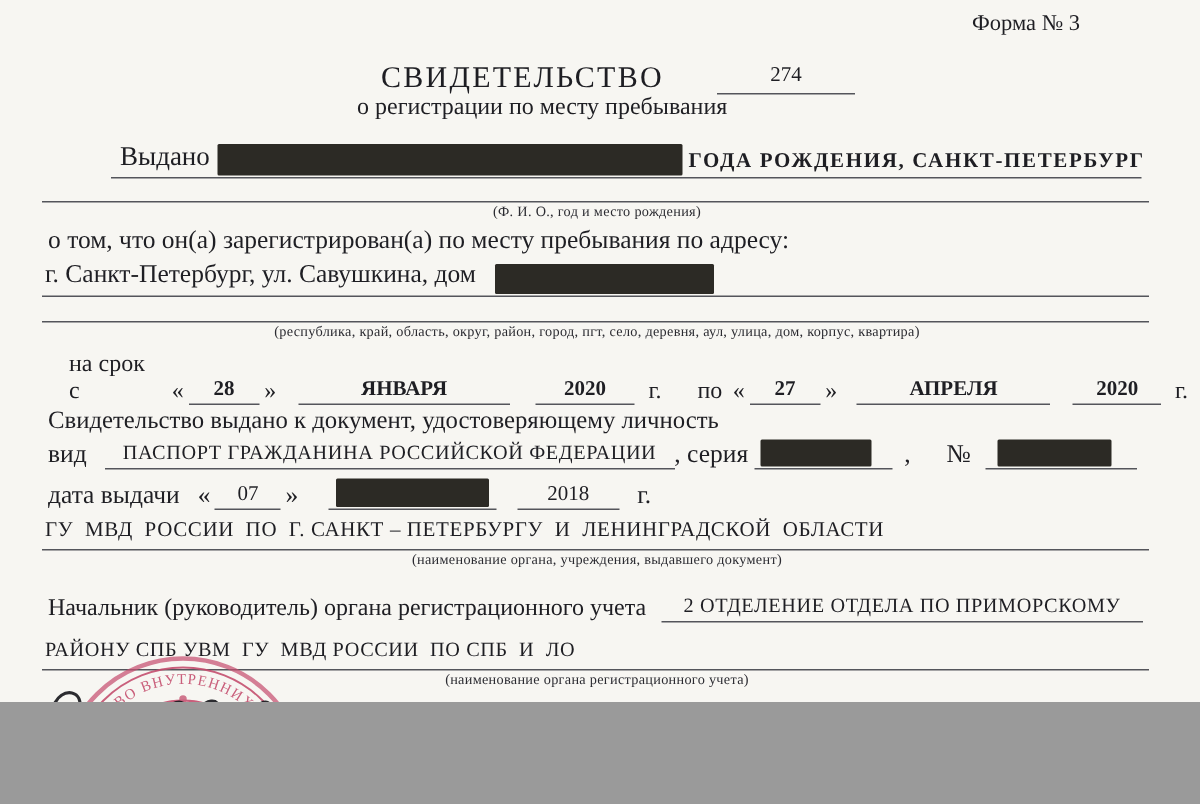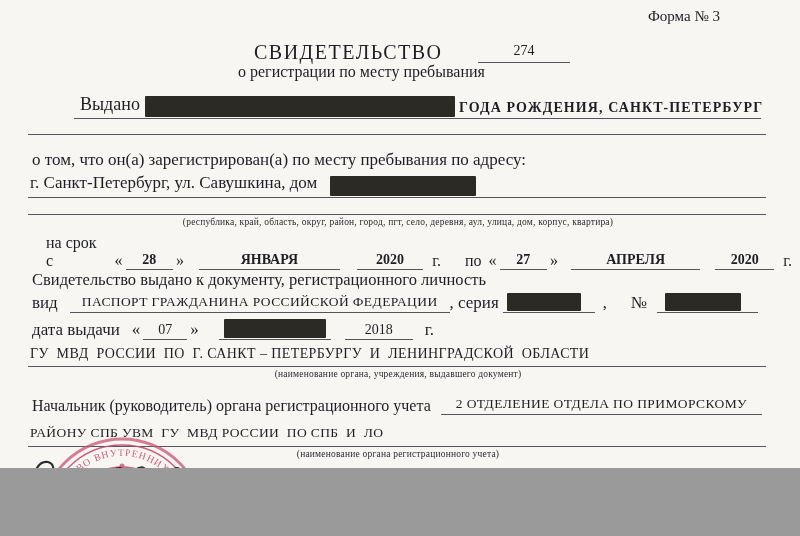--- a/index.html
+++ b/index.html
@@ -36,20 +36,21 @@
   <div class="abs" style="left:254px;top:41px;font-size:20px;letter-spacing:1.5px;">СВИДЕТЕЛЬСТВО</div>
   <div class="abs" style="left:478px;top:43px;width:92px;height:19px;border-bottom:1.4px solid var(--line);text-align:center;font-size:14px;">274</div>
   <div class="abs" style="left:238px;top:63px;font-size:16px;">о регистрации по месту пребывания</div>
 
   <div class="abs" style="left:80px;top:94px;font-size:18px;">Выдано</div>
   <div class="abs redaction" style="left:145px;top:96px;width:310px;height:21px;"></div>
   <div class="abs" style="left:459px;top:100px;font-size:14px;font-weight:bold;letter-spacing:1.1px;">ГОДА РОЖДЕНИЯ, САНКТ-ПЕТЕРБУРГ</div>
   <div class="hline" style="left:74px;top:118px;width:687px;"></div>
 
   <div class="hline" style="left:28px;top:134px;width:738px;"></div>
+  <div class="caption" style="top:137px;">(Ф. И. О., год и место рождения)</div>
 
   <div class="abs" style="left:32px;top:150px;font-size:17px;">о том, что он(а) зарегистрирован(а) по месту пребывания по адресу:</div>
 
   <div class="abs" style="left:30px;top:173px;font-size:17px;">г. Санкт-Петербург, ул. Савушкина, дом</div>
   <div class="abs redaction" style="left:330px;top:176px;width:146px;height:20px;"></div>
   <div class="hline" style="left:28px;top:197px;width:738px;"></div>
 
   <div class="hline" style="left:28px;top:214px;width:738px;"></div>
   <div class="caption" style="top:217px;">(республика, край, область, округ, район, город, пгт, село, деревня, аул, улица, дом, корпус, квартира)</div>
 
@@ -63,21 +64,21 @@
     <span style="margin-left:9px;">г.</span>
     <span style="margin-left:24px;">по</span>
     <span style="margin-left:7px;">«</span>
     <span class="fld" style="width:50px;margin:0 3px;">27</span>
     <span>»</span>
     <span class="fld" style="width:136px;margin-left:13px;">АПРЕЛЯ</span>
     <span class="fld" style="width:62px;margin-left:15px;">2020</span>
     <span style="margin-left:9px;">г.</span>
   </div>
 
-  <div class="abs" style="left:32px;top:270px;font-size:16.5px;">Свидетельство выдано к документу, регистрационного личность</div>
+  <div class="abs" style="left:32px;top:270px;font-size:16.5px;">Свидетельство выдано к документ, удостоверяющему личность</div>
 
   <div class="row" style="left:32px;top:293px;width:726px;font-size:17px;">
     <span style="margin-right:12px;">вид</span>
     <span class="fld caps" style="font-weight:normal;font-size:13.5px;padding:0 12px 2px;">ПАСПОРТ ГРАЖДАНИНА РОССИЙСКОЙ ФЕДЕРАЦИИ</span>
     <span class="pre">, серия</span>
     <span class="ubox" style="width:92px;margin-left:4px;">
       <span class="redaction" style="width:74px;height:18px;margin:0 auto 1px 4px;"></span>
     </span>
     <span style="margin:0 8px;">,</span>
     <span style="margin-left:16px;">№</span>

